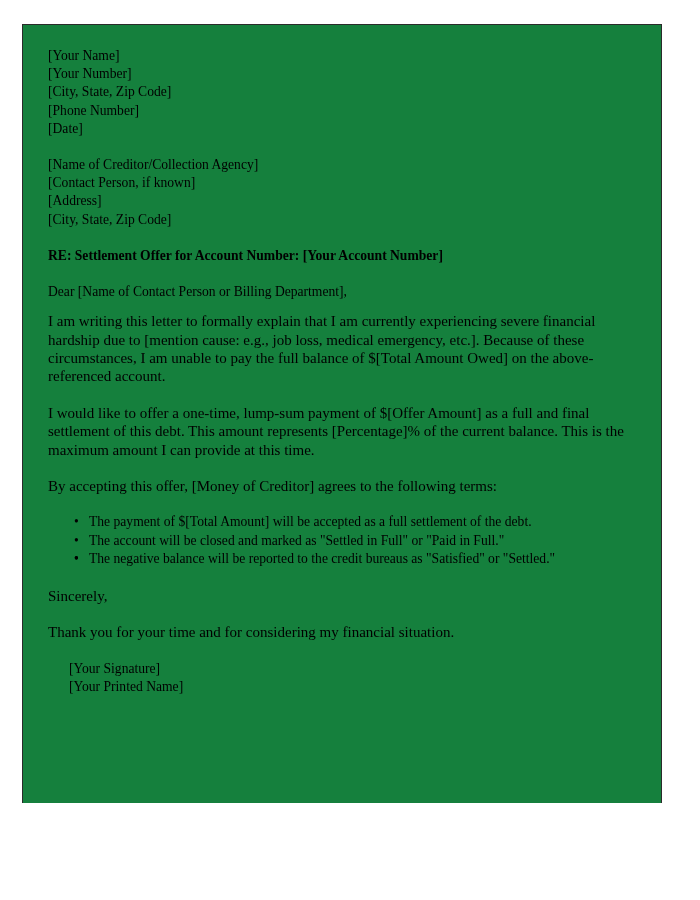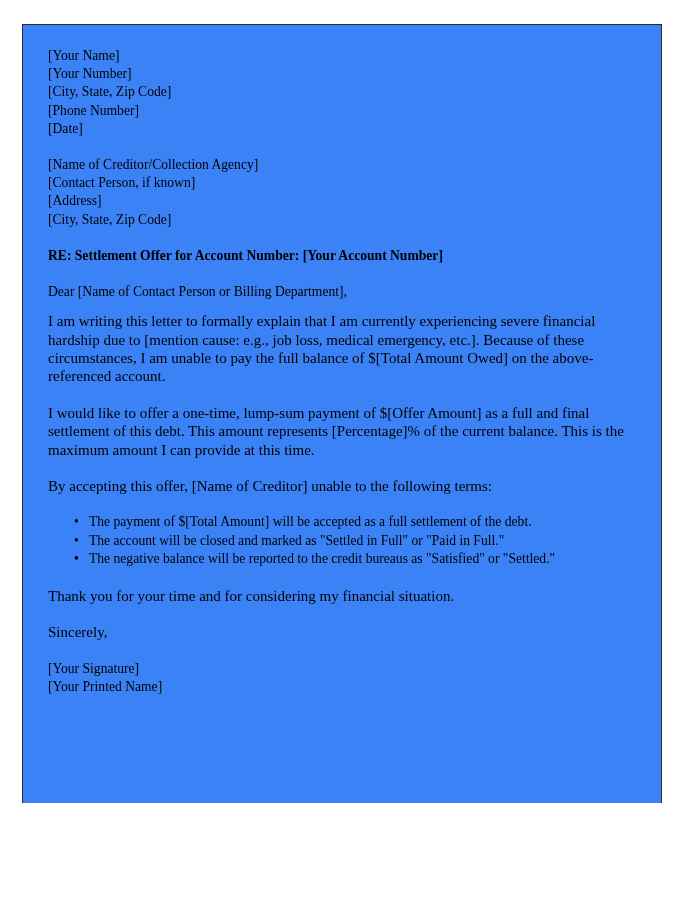--- a/index.html
+++ b/index.html
@@ -17,21 +17,21 @@
 
   #page-sheet {
     position: absolute;
     left: 22px;
     top: 24px;
     width: 640px;
     height: 779px;
     box-sizing: border-box;
     border: 1px solid #2b2b2b;
     border-bottom: none;
-    background: #3b82f6;
+    background: #15803d;
     overflow: hidden;
   }
 
   #letter-body {
     padding: 22px 26px 0 25px;
   }
 
   .addr-block {
     margin: 0 0 18px 0;
   }
@@ -80,20 +80,21 @@
     line-height: 18.4px;
   }
 
   .sig-block {
     margin: 0;
   }
   .sig-line {
     font-size: 13.6px;
     line-height: 18.2px;
     white-space: pre;
+    margin-left: 21px;
   }
 </style>
 </head>
 <body>
 
 <div id="page-sheet">
   <div id="letter-body">
 
     <div class="addr-block">
       <div class="addr-line">[Your Name]</div>
@@ -109,43 +110,43 @@
       <div class="addr-line">[Address]</div>
       <div class="addr-line">[City, State, Zip Code]</div>
     </div>
 
     <div class="re-line">RE: Settlement Offer for Account Number: [Your Account Number]</div>
 
     <div class="salutation">Dear [Name of Contact Person or Billing Department],</div>
 
     <p class="para">I am writing this letter to formally explain that I am currently experiencing severe financial hardship due to [mention cause: e.g., job loss, medical emergency, etc.]. Because of these circumstances, I am unable to pay the full balance of $[Total Amount Owed] on the above-referenced account.</p>
     <p class="para">I would like to offer a one-time, lump-sum payment of $[Offer Amount] as a full and final settlement of this debt. This amount represents [Percentage]% of the current balance. This is the maximum amount I can provide at this time.</p>
-    <p class="para">By accepting this offer, [Name of Creditor] unable to the following terms:</p>
+    <p class="para">By accepting this offer, [Money of Creditor] agrees to the following terms:</p>
 
     <ul class="terms-list">
       <li>
         <span class="bullet-dot">•</span>
         <span>The payment of $[Total Amount] will be accepted as a full settlement of the debt.</span>
       </li>
       <li>
         <span class="bullet-dot">•</span>
         <span>The account will be closed and marked as "Settled in Full" or "Paid in Full."</span>
       </li>
       <li>
         <span class="bullet-dot">•</span>
       </li>
       <li>
         <span class="bullet-dot">•</span>
         <span>The negative balance will be reported to the credit bureaus as "Satisfied" or "Settled."</span>
       </li>
     </ul>
 
+    <p class="para">Sincerely,</p>
+
     <p class="para">Thank you for your time and for considering my financial situation.</p>
-
-    <p class="para">Sincerely,</p>
 
     <div class="sig-block">
       <div class="sig-line">[Your Signature]</div>
       <div class="sig-line">[Your Printed Name]</div>
     </div>
 
   </div>
 </div>
 
 </body></html>

